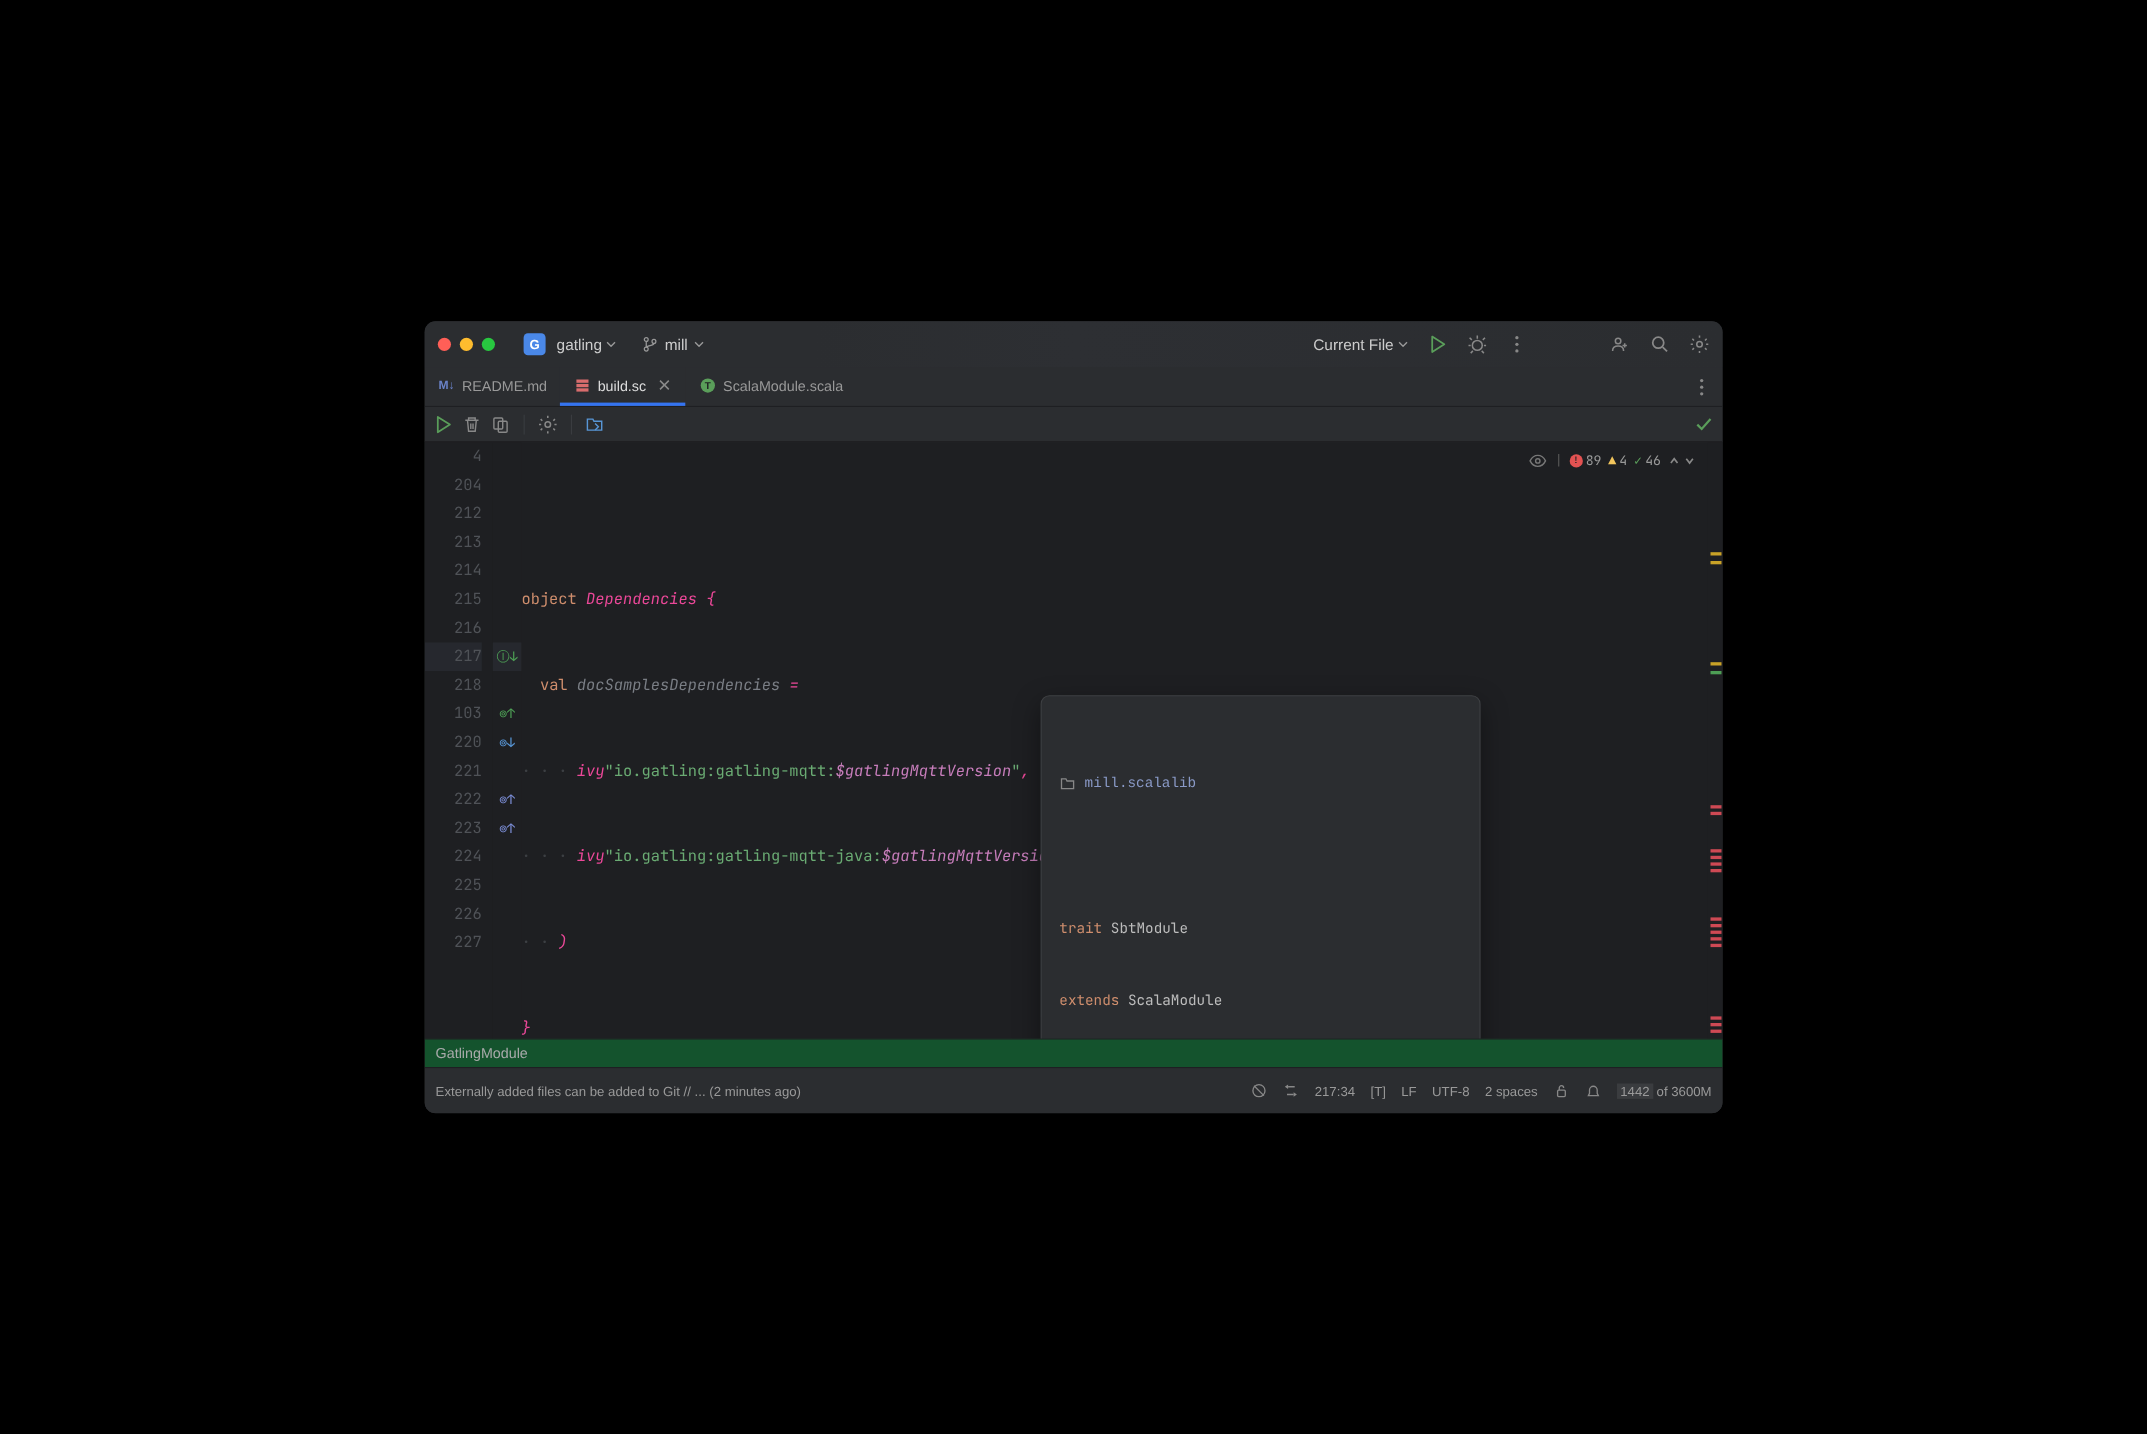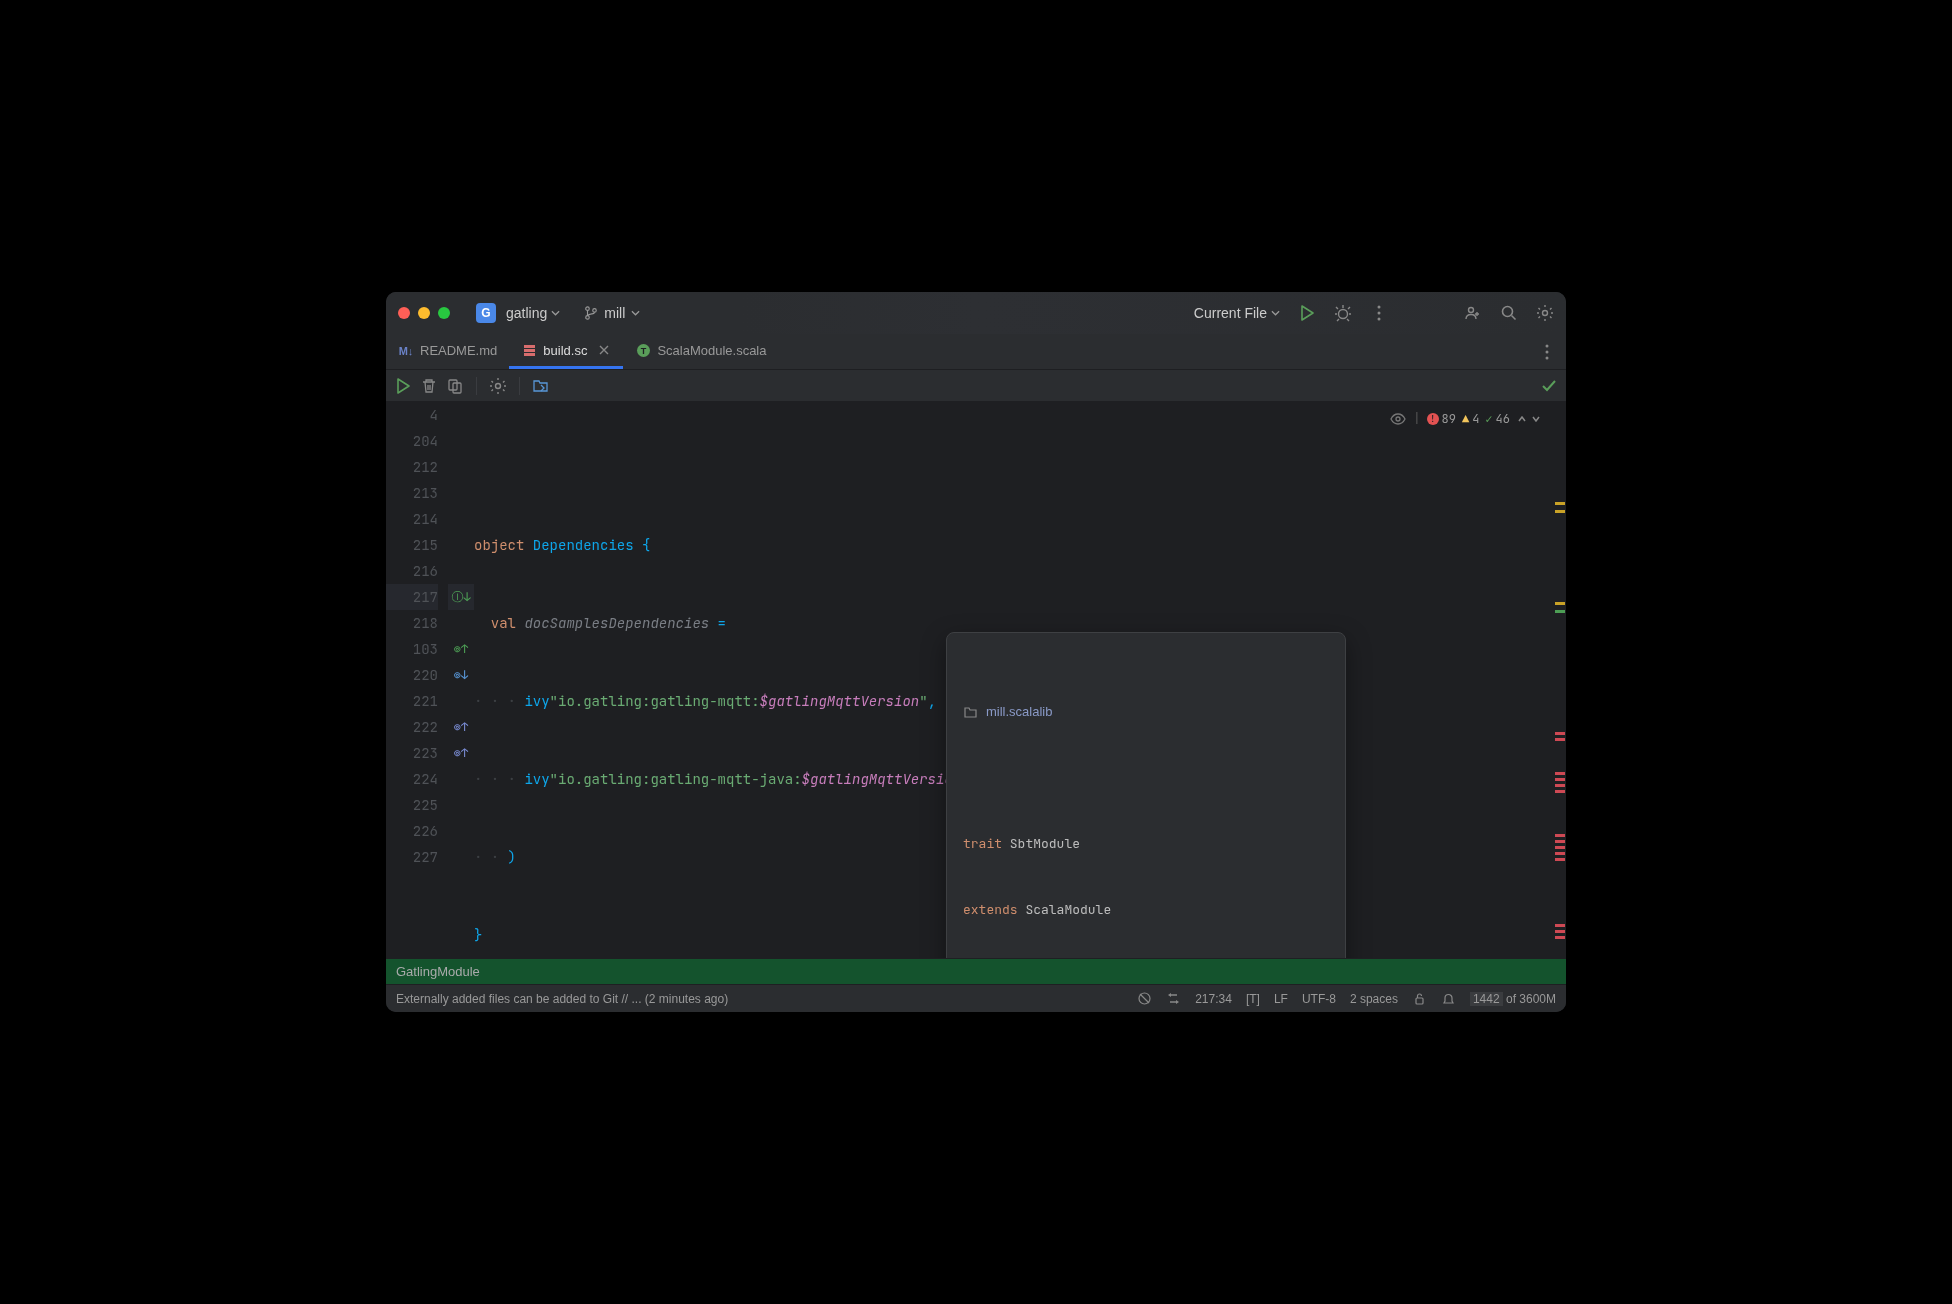--- a/index.html
+++ b/index.html
@@ -85,21 +85,21 @@
     .gutter-marks {
       width: 26px; background: #1e1f22; line-height: 26px;
       text-align: center; font-size: 12px;
     }
     .code { flex: 1; line-height: 26px; white-space: pre; position: relative; }
     .code-line { height: 26px; }
     .kw { color: #cf8e6d; }
     .str { color: #6aab73; }
     .interp { color: #c77dbb; font-style: italic; }
     .cmt { color: #7a7e85; font-style: italic; margin-top: 39px; }
-    .fn { color: #0ea5e9; }
+    .fn { color: #ec4899; font-style: italic; }
     .ws { color: #3c3f43; }
     .current-line { background: #26282e; }
     .inspection-bar {
       position: absolute; top: 4px; right: 24px;
       display: flex; align-items: center; gap: 6px;
       font-size: 12px; color: #999;
     }
     .insp-err { display: flex; align-items: center; gap: 3px; }
     .dot-red { width: 12px; height: 12px; background: #e35252; border-radius: 50%; display:inline-flex; align-items:center; justify-content:center; color:#1e1f22; font-size:8px; font-weight:bold;}
     .tri-yellow { color: #f2c55c; }
@@ -112,31 +112,31 @@
     .mm-yellow { background: #c9a227; }
     .mm-red { background: #ce4954; }
     .mm-green { background: #4d9e55; }
     .popup {
       position: absolute; left: 472px; top: 230px;
       width: 400px; background: #2b2d30;
       border: 1px solid #3e4043; border-radius: 8px;
       box-shadow: 0 8px 24px rgba(0,0,0,0.4);
       padding: 14px 16px; font-size: 13px; color: #bcbcbc;
     }
-    .popup-pkg { display: flex; align-items: center; gap: 8px; font-family: Liberation Sans, sans-serif; color: #8a9ac7; margin-bottom: 12px; }
+    .popup-pkg { display: flex; align-items: center; gap: 8px; font-family: Liberation Mono, monospace; color: #8a9ac7; margin-bottom: 12px; }
     .popup-sig { font-family: "JetBrains Mono", monospace; line-height: 22px; margin-bottom: 12px; }
     .popup-sig .kw2 { color: #cf8e6d; }
     .popup-ico { width: 15px; height: 15px; color: #888; }
     .breadcrumb {
       height: 26px; background: #14532d; color: #a9aaab;
       font-size: 13px; display: flex; align-items: center; padding: 0 10px;
       border-top: 1px solid #1e1f22;
     }
     .statusbar {
-      height: 28px; background: #2b2d30; display: flex;
+      height: 42px; background: #2b2d30; display: flex;
       align-items: center; padding: 0 10px; gap: 0;
       font-size: 12px; color: #999;
       border-top: 1px solid #1e1f22;
     }
     .status-right { margin-left: auto; display: flex; align-items: center; gap: 14px; }
     .status-icon { width: 15px; height: 15px; color: #888; }
     .mem-used { background: #3a3c3f; padding: 0 3px; }
     .gm-impl { color: #4d9e55; }
     .gm-over { color: #7a8cd4; }
     .gm-blue { color: #5896d6; }

